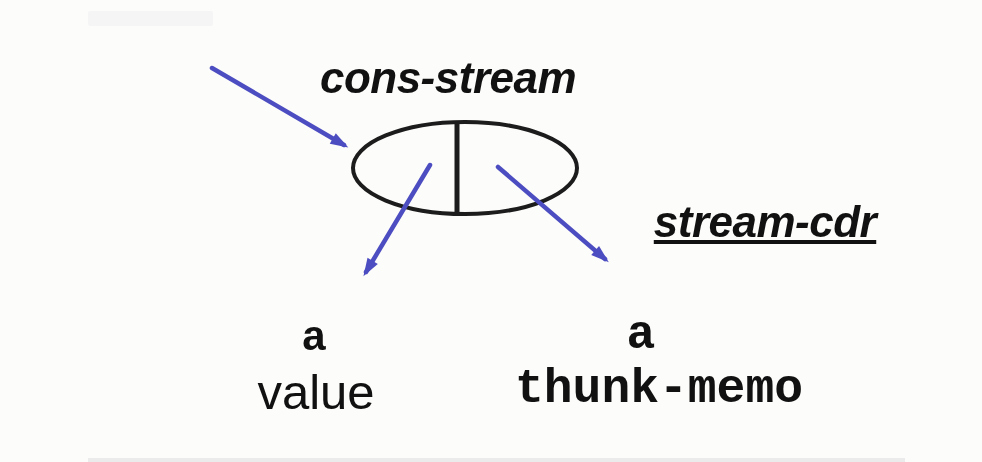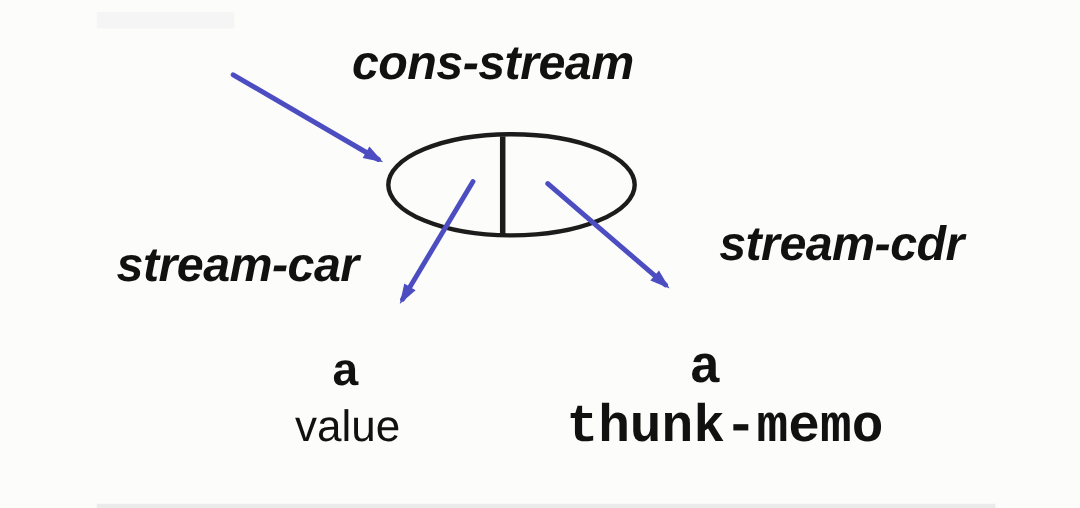--- a/index.html
+++ b/index.html
@@ -52,34 +52,34 @@
     line-height: 1;
     user-select: none;
   }
   .label-op {
     font-family: "Liberation Sans", sans-serif;
     font-style: italic;
     font-weight: bold;
     font-size: 44px;
     letter-spacing: -0.5px;
   }
-  .label-cons-stream { left: 448px; top: 36px; }
+  .label-cons-stream { left: 448px; top: 56px; }
   .label-stream-car  { left: 216px; top: 219px; }
-  .label-stream-cdr  { left: 765px; top: 200px; }
+  .label-stream-cdr  { left: 765px; top: 200px; text-decoration: underline; }
   .label-car-word {
     left: 314px; top: 315px;
     font-family: "Liberation Sans", sans-serif;
     font-weight: bold;
     font-size: 42px;
   }
   .label-car-value {
     left: 316px; top: 368px;
     font-family: "Liberation Sans", sans-serif;
     font-weight: normal;
-    font-size: 40px;
+    font-size: 49px;
   }
   .label-cdr-word {
     left: 641px; top: 311px;
     font-family: "Liberation Mono", monospace;
     font-weight: bold;
     font-size: 48px;
   }
   .label-cdr-value {
     left: 639px; top: 365px;
     font-family: "Liberation Mono", monospace;
@@ -121,21 +121,20 @@
 
     <line class="arrow-line" x1="212" y1="68" x2="344" y2="145" marker-end="url(#ah)"></line>
 
     <line class="arrow-line" x1="430" y1="165" x2="366" y2="272" marker-end="url(#ah)"></line>
 
     <line class="arrow-line" x1="498" y1="167" x2="605" y2="259" marker-end="url(#ah)"></line>
   </svg>
 
   <div class="label label-op label-cons-stream">cons-stream</div>
 
-  <div class="label label-op label-stream-car">stream-car</div>
 
   <div class="label label-op label-stream-cdr">stream-cdr</div>
 
   <div class="label label-car-word">a</div>
 
   <div class="label label-car-value">value</div>
 
   <div class="label label-cdr-word">a</div>
 
   <div class="label label-cdr-value">thunk-memo</div>

